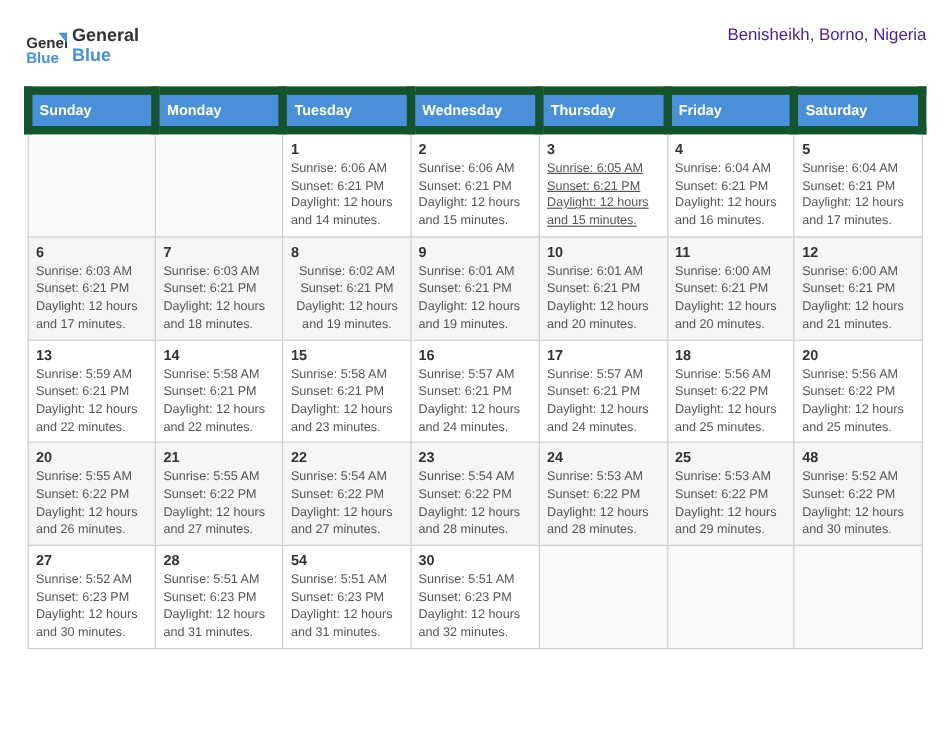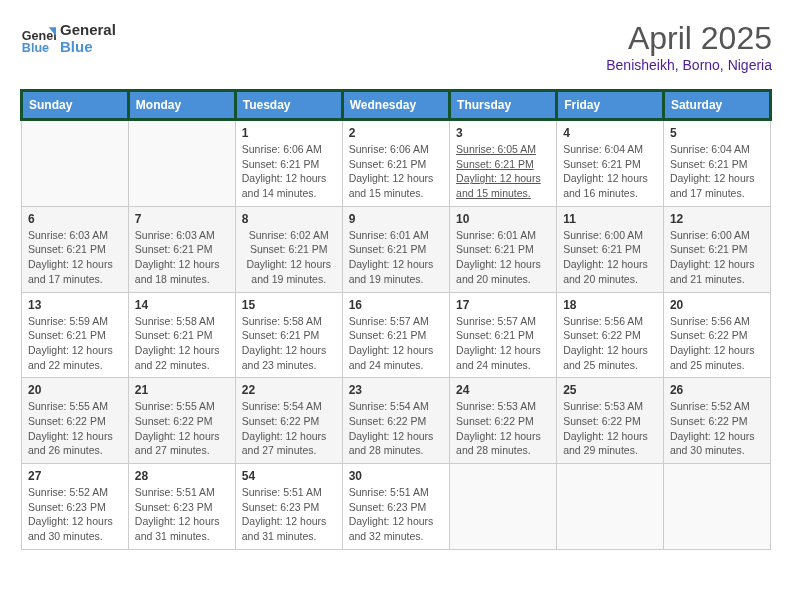--- a/index.html
+++ b/index.html
@@ -42,21 +42,21 @@
       border-collapse: collapse;
       font-size: 11px;
     }
     thead tr th {
       background-color: #4a90d9;
       color: #fff;
       padding: 6px 6px;
       text-align: left;
       font-size: 12px;
       font-weight: bold;
-      border: 3px solid #14532d;
+      border: 7px solid #14532d;
     }
     tbody tr td {
       border: 1px solid #ccc;
       padding: 5px 6px;
       vertical-align: top;
       height: 80px;
       width: 108px;
       background: #fff;
     }
     tbody tr:nth-child(even) td {
@@ -87,21 +87,20 @@
       <text x="2" y="22" font-size="14" font-weight="bold" fill="#333">General</text>
       <text x="2" y="36" font-size="14" font-weight="bold" fill="#4a90d9">Blue</text>
       <polygon points="32,8 40,8 40,18" fill="#4a90d9"></polygon>
     </svg>
     <div>
       <div style="font-size:15px;font-weight:bold;color:#333;">General</div>
       <div style="font-size:15px;font-weight:bold;color:#4a90d9;">Blue</div>
     </div>
   </div>
   <div class="title-block">
-    <div class="month-title">April 2025</div>
     <div class="subtitle">Benisheikh, Borno, Nigeria</div>
   </div>
 </div>
 
 <table>
   <thead>
     <tr>
     <th>Sunday</th>
         <th>Monday</th>
         <th>Tuesday</th>
@@ -265,21 +264,21 @@
 Sunset: 6:22 PM
 Daylight: 12 hours and 28 minutes.</div>
         </td>
         <td>
           <span class="day-number">25</span>
           <div class="day-info" style="white-space: pre-line;">Sunrise: 5:53 AM
 Sunset: 6:22 PM
 Daylight: 12 hours and 29 minutes.</div>
         </td>
         <td>
-          <span class="day-number">26</span>
+          <span class="day-number">48</span>
           <div class="day-info" style="white-space: pre-line;">Sunrise: 5:52 AM
 Sunset: 6:22 PM
 Daylight: 12 hours and 30 minutes.</div>
         </td>
       </tr>
       <tr>
         <td>
           <span class="day-number">27</span>
           <div class="day-info" style="white-space: pre-line;">Sunrise: 5:52 AM
 Sunset: 6:23 PM

